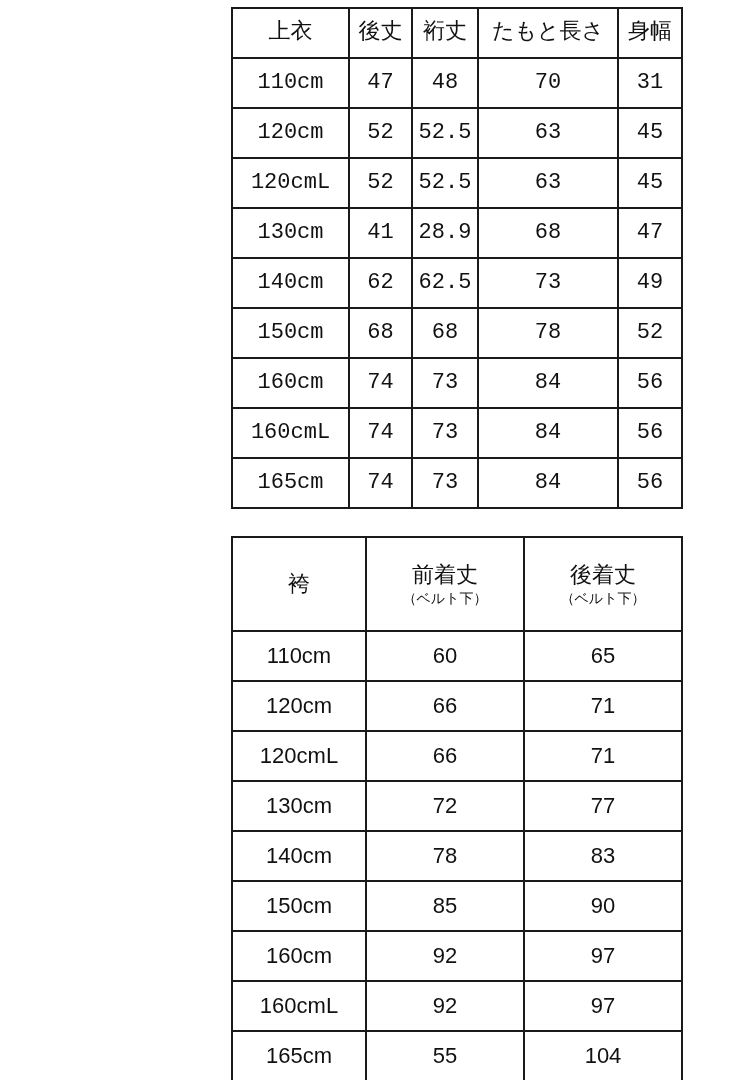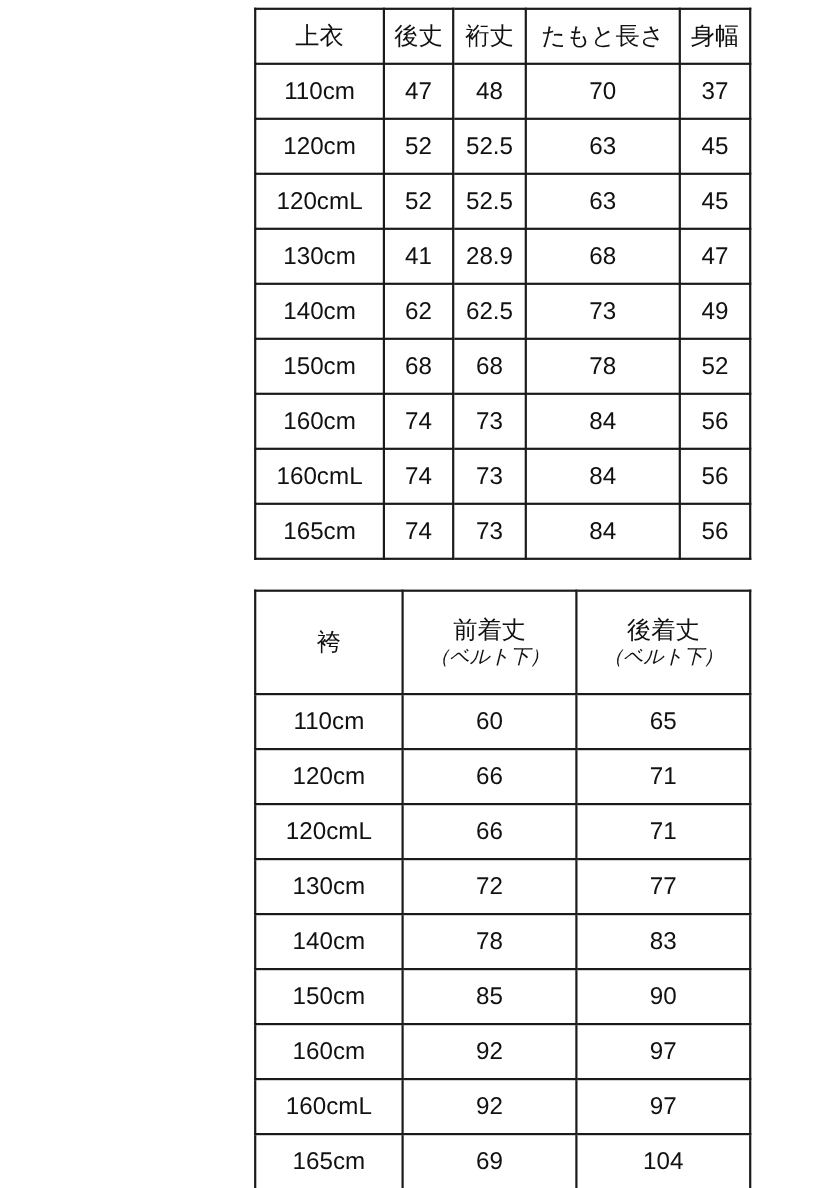--- a/index.html
+++ b/index.html
@@ -36,20 +36,21 @@
     color: #111111;
     padding: 0;
     line-height: 1.15;
   }
 
   
   #table-tops-wrapper {
     position: absolute;
     left: 231px;
     top: 7px;
+    font-family: Liberation Mono, monospace;
   }
   #table-tops {
     width: 450px;
   }
   #table-tops col.c0 { width: 117px; }
   #table-tops col.c1 { width: 63px; }
   #table-tops col.c2 { width: 66px; }
   #table-tops col.c3 { width: 140px; }
   #table-tops col.c4 { width: 64px; }
   #table-tops tr { height: 50px; }
@@ -68,23 +69,22 @@
   #table-hakama col.h1 { width: 158px; }
   #table-hakama col.h2 { width: 158px; }
   #table-hakama tr { height: 50px; }
   #table-hakama .head-row { height: 94px; }
   #table-hakama .head-main {
     display: block;
     font-size: 22px;
   }
   #table-hakama .head-sub {
     display: block;
-    font-size: 18px;
+    font-size: 14px;
     margin-top: 2px;
-    font-style: italic;
   }
   .nowrap { white-space: nowrap; }
 </style>
 </head>
 <body>
 
 <div class="page">
 
   <div id="table-tops-wrapper">
     <table class="size-table" id="table-tops">
@@ -103,21 +103,21 @@
           <th class="nowrap">たもと長さ</th>
           <th>身幅</th>
         </tr>
       </thead>
       <tbody>
         <tr>
           <td>110cm</td>
           <td>47</td>
           <td>48</td>
           <td>70</td>
-          <td>37</td>
+          <td>31</td>
         </tr>
         <tr>
           <td>120cm</td>
           <td>52</td>
           <td>52.5</td>
           <td>63</td>
           <td>45</td>
         </tr>
         <tr>
           <td>120cmL</td>
@@ -230,20 +230,20 @@
           <td>92</td>
           <td>97</td>
         </tr>
         <tr>
           <td>160cmL</td>
           <td>92</td>
           <td>97</td>
         </tr>
         <tr>
           <td>165cm</td>
-          <td>69</td>
+          <td>55</td>
           <td>104</td>
         </tr>
       </tbody>
     </table>
   </div>
 
 </div>
 
 </body></html>

